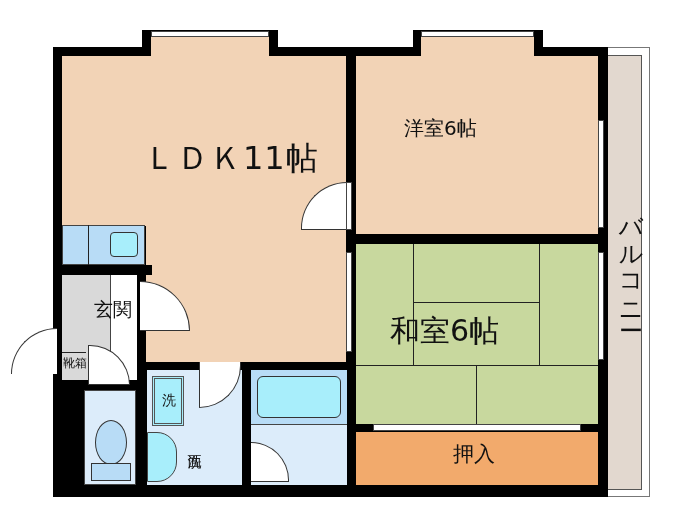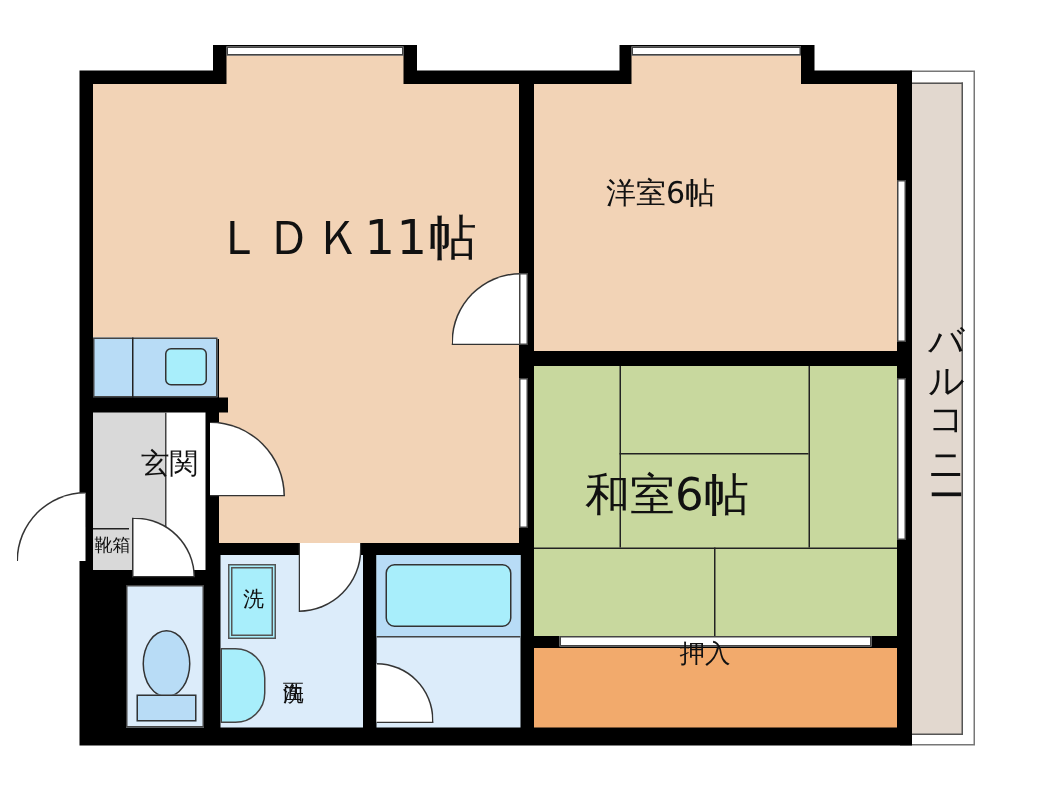--- a/index.html
+++ b/index.html
@@ -47,21 +47,21 @@
 <div class="tline" style="left:539px;top:244px;width:1px;height:121px;"></div>
 <div class="tline" style="left:413px;top:302px;width:126px;height:1px;"></div>
 <div class="tline" style="left:356px;top:365px;width:242px;height:1px;"></div>
 <div class="tline" style="left:476px;top:365px;width:1px;height:59px;"></div>
 <div class="lbl" style="left:390px;top:316px;font-size:30px;">和室6帖</div>
 <div class="win" style="left:598px;top:252px;width:6px;height:108px;"></div>
 <div class="win" style="left:346px;top:252px;width:6px;height:100px;"></div>
 <div class="win" style="left:373px;top:424px;width:208px;height:7px;"></div>
 
 <div class="abs" style="left:356px;top:432px;width:242px;height:53px;background:#f2aa6c;"></div>
-<div class="lbl" style="left:453px;top:428px;font-size:17px;">押入</div>
+<div class="lbl" style="left:453px;top:444px;font-size:21px;">押入</div>
 
 <div class="abs" style="left:62px;top:275px;width:48px;height:105px;background:#d9d9d9;"></div>
 <div class="abs" style="left:110px;top:275px;width:27px;height:105px;background:#fff;border-left:1px solid #444;"></div>
 <div class="lbl" style="left:63px;top:300px;font-size:19px;padding-left:31px;">玄関</div>
 <div class="tline" style="left:62px;top:352px;width:24px;height:1px;"></div>
 <div class="lbl" style="left:63px;top:357px;font-size:12px;">靴箱</div>
 <div class="abs" style="left:11px;top:328px;width:46px;height:46px;background:#fff;border:1px solid #333;border-radius:46px 0 0 0;border-right:none;border-bottom:none;"></div>
 <div class="abs" style="left:140px;top:281px;width:50px;height:50px;background:#fff;border:1px solid #333;border-radius:0 50px 0 0;border-left:none;"></div>
 <div class="abs" style="left:88px;top:345px;width:42px;height:40px;background:#fff;border:1px solid #333;border-radius:0 42px 0 0;"></div>
 

